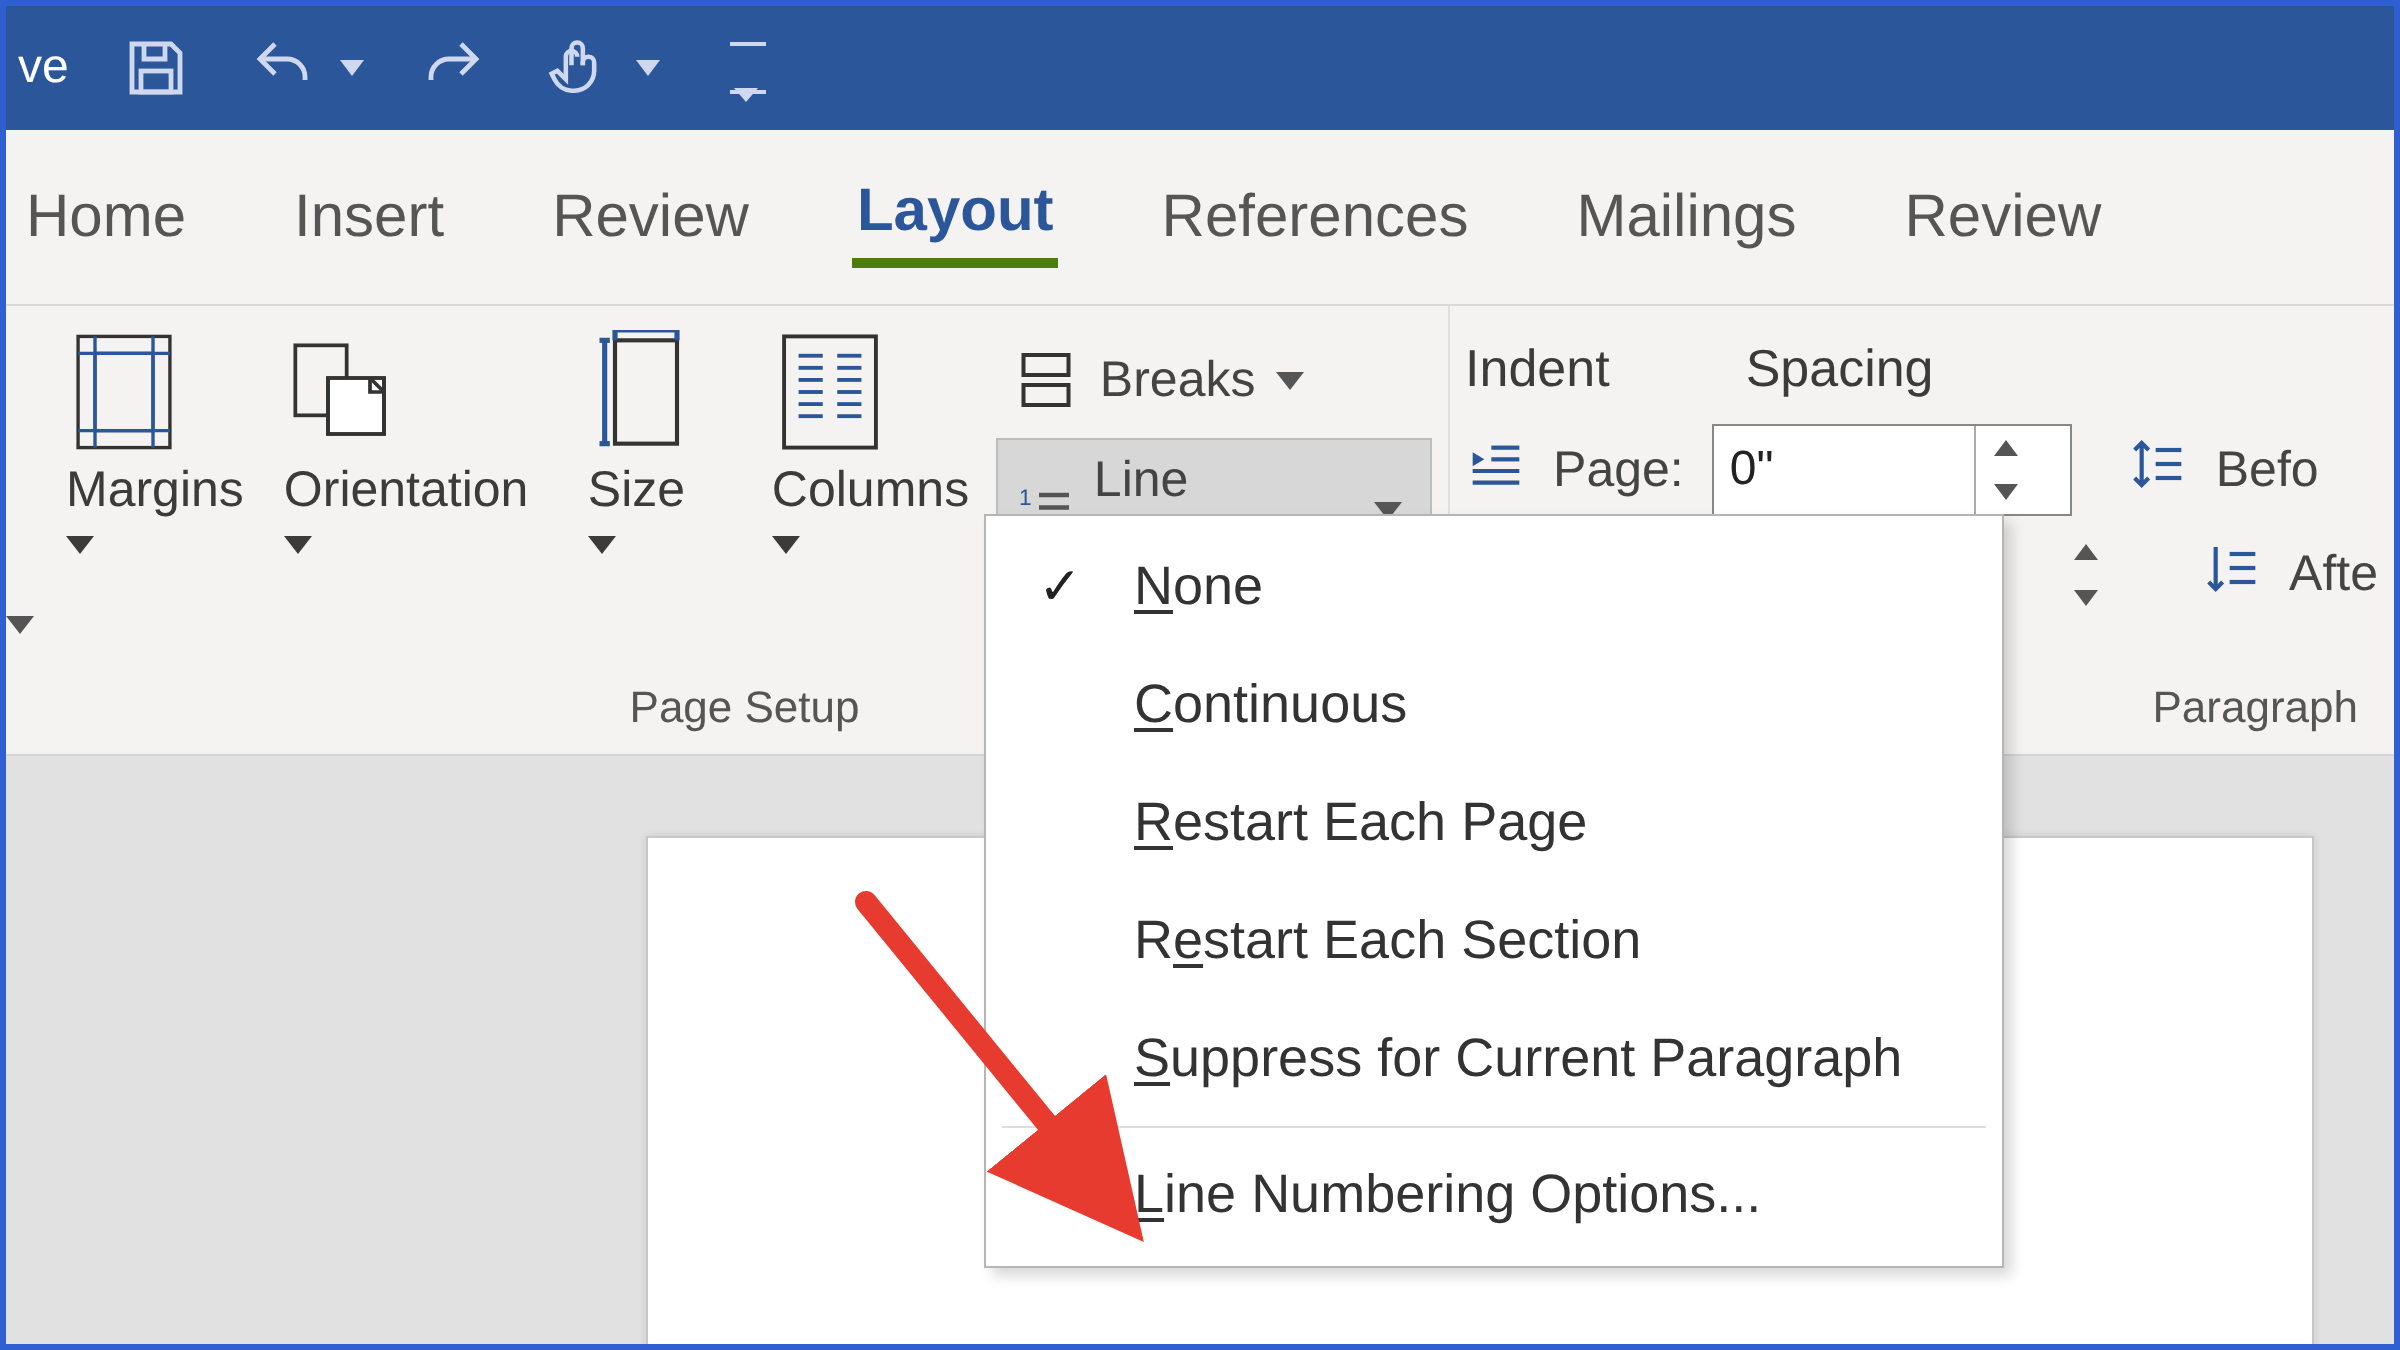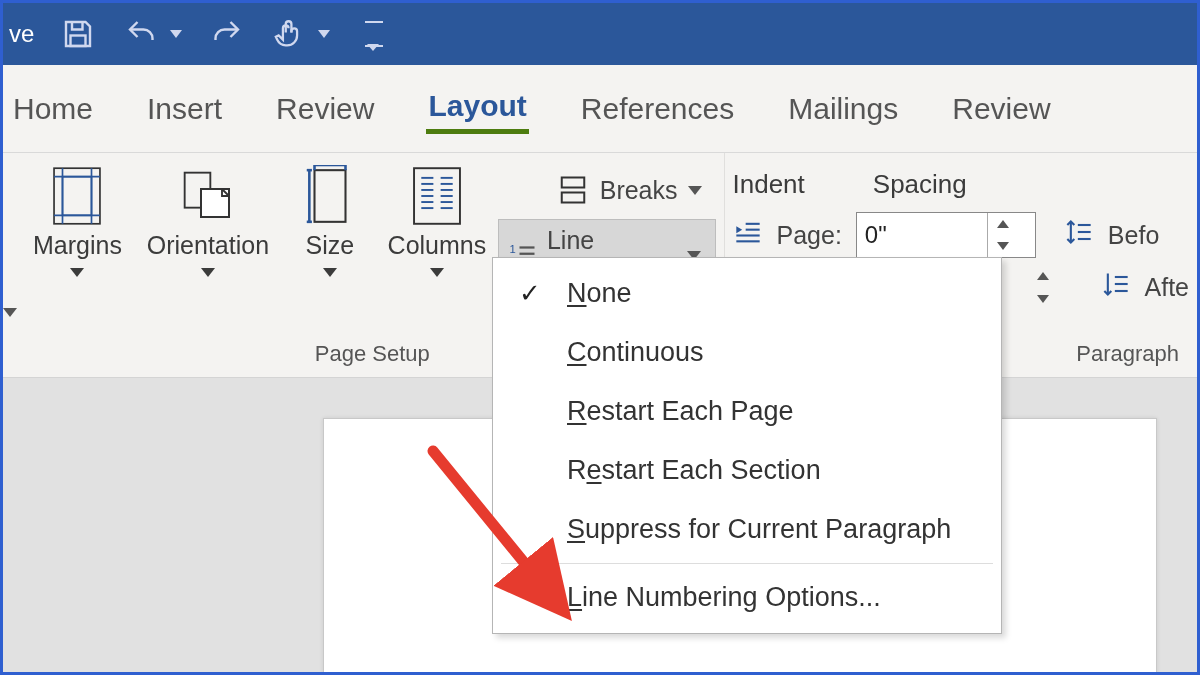--- a/index.html
+++ b/index.html
@@ -70,30 +70,30 @@
     position: relative;
   }
   .group {
     display: flex; flex-direction: column; align-items: center; justify-content: flex-start;
     padding: 10px 8px 6px 8px;
     border-right: 1px solid #e0dfdd;
   }
   .group-label { margin-top: auto; font-size: 22px; color: #555; padding: 6px 0 4px 0; }
   .big-buttons { display: flex; gap: 12px; align-items: flex-start; }
   .big-btn {
-    display: flex; flex-direction: column; align-items: center; gap: 6px;
+    display: flex; flex-direction: column; align-items: flex-start; gap: 6px;
     padding: 4px 4px 0 4px;
     min-width: 90px;
   }
   .big-btn .ico { width: 58px; height: 58px; display:flex;align-items:center;justify-content:center; }
   .big-btn .txt { font-size: 25px; color: #3b3b3b; }
   .big-btn .caret { margin-top: 2px; }
   .caret { width:0;height:0;border-left:7px solid transparent;border-right:7px solid transparent;border-top:9px solid #3b3b3b; display:inline-block; }
 
-  .small-stack { display:flex; flex-direction:column; gap: 6px; padding-top: 4px; align-items: flex-end; }
+  .small-stack { display:flex; flex-direction:column; gap: 6px; padding-top: 4px; }
   .small-btn {
     display:flex; align-items:center; gap:10px; font-size:25px; color:#444;
     padding: 6px 14px 6px 8px;
   }
   .small-btn .ico { width: 34px; height: 34px; display:flex;align-items:center;justify-content:center; }
   .small-btn.hover { background: #d7d7d7; border: 1px solid #bdbdbd; }
 
   .para-group { flex: 1; border-right: none; align-items: flex-start; }
   .para-row { display:flex; gap: 14px; align-items:center; font-size:25px; color:#444; margin: 4px 0 0 0; }
   .para-header { display:flex; gap: 68px; font-size:26px; color:#3b3b3b; padding: 6px 0 8px 0; align-items: center; }

